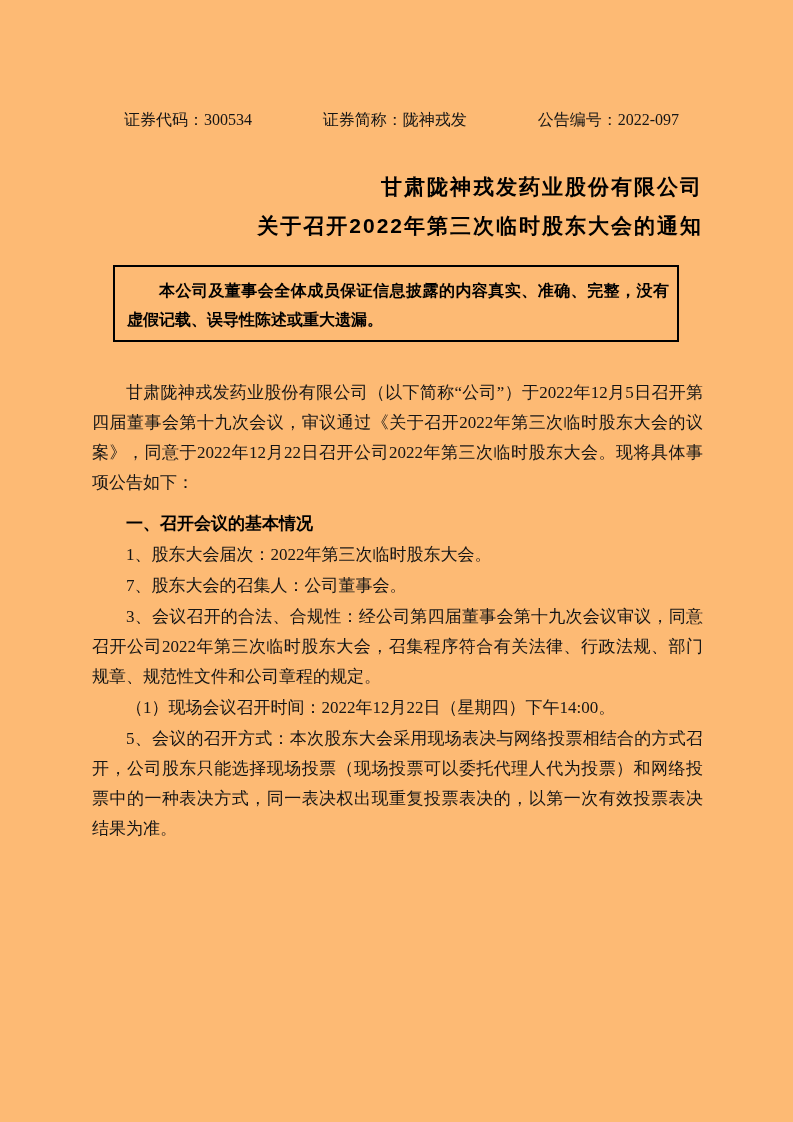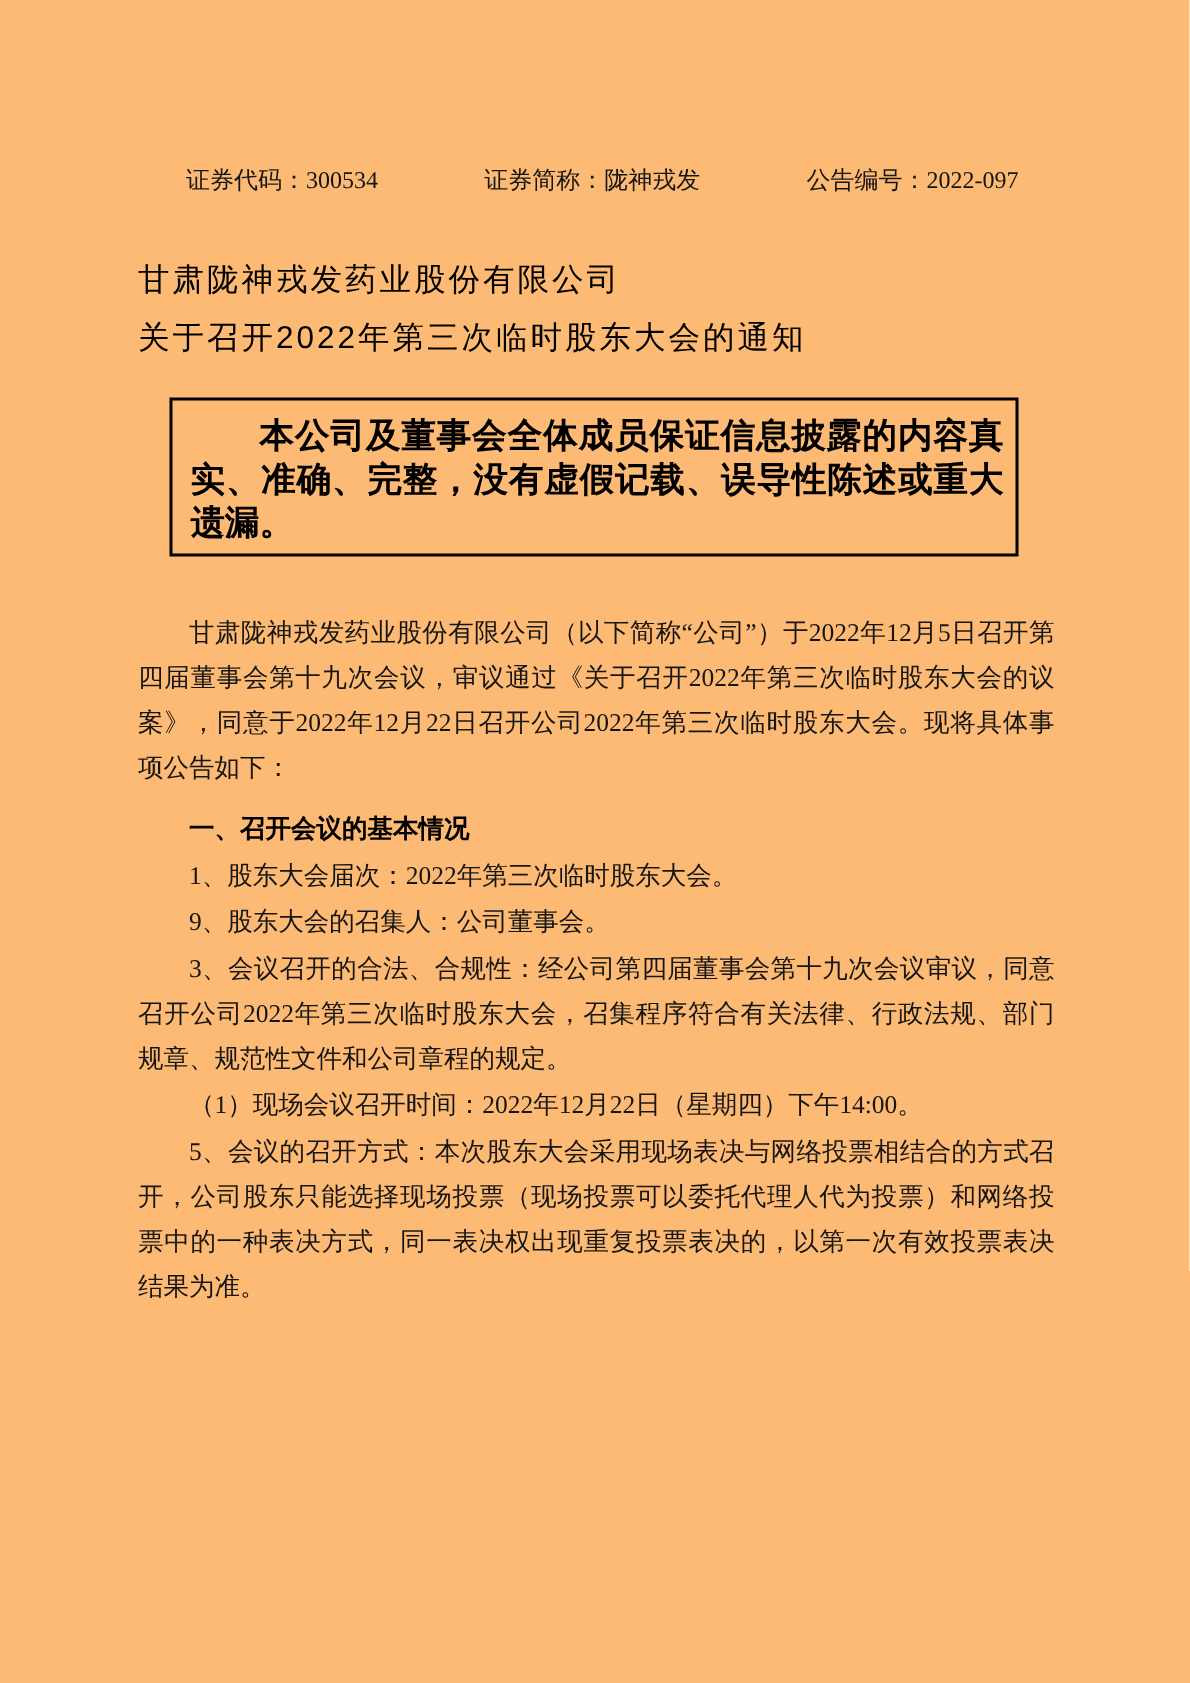--- a/index.html
+++ b/index.html
@@ -21,35 +21,35 @@
   .header-row {
     display: flex;
     justify-content: space-between;
     padding: 0 24px 0 32px;
     font-size: 16px;
     white-space: nowrap;
   }
   .header-item { display: inline-block; }
   .doc-title {
     margin: 0;
-    text-align: left;
-    font-weight: normal;
+    text-align: right;
+    font-weight: bold;
     font-size: 21px;
     letter-spacing: 2px;
     color: #000;
     font-family: "Liberation Sans", "DejaVu Sans", sans-serif;
     line-height: 26px;
   }
   .doc-title.line1 { margin-top: 43px; }
   .doc-title.line2 { margin-top: 13px; }
   .disclaimer-box {
     margin: 26px 24px 0 21px;
     border: 2px solid #000;
     padding: 9px 8px 6px 12px;
-    font-size: 23px;
+    font-size: 16px;
     font-weight: bold;
     line-height: 29px;
     text-indent: 2em;
     text-align: justify;
     color: #000;
   }
   .body-text {
     margin-top: 36px;
     font-size: 17px;
     line-height: 30px;
@@ -84,19 +84,19 @@
   <div class="disclaimer-box">
     <span>本公司及董事会全体成员保证信息披露的内容真实、准确、完整，没有虚假记载、误导性陈述或重大遗漏。</span>
   </div>
 
   <div class="body-text">
     <p class="para intro">甘肃陇神戎发药业股份有限公司（以下简称“公司”）于2022年12月5日召开第四届董事会第十九次会议，审议通过《关于召开2022年第三次临时股东大会的议案》，同意于2022年12月22日召开公司2022年第三次临时股东大会。现将具体事项公告如下：</p>
 
     <p class="para section-heading">一、召开会议的基本情况</p>
 
     <p class="para">1、股东大会届次：2022年第三次临时股东大会。</p>
-    <p class="para">9、股东大会的召集人：公司董事会。</p>
+    <p class="para">7、股东大会的召集人：公司董事会。</p>
     <p class="para">3、会议召开的合法、合规性：经公司第四届董事会第十九次会议审议，同意召开公司2022年第三次临时股东大会，召集程序符合有关法律、行政法规、部门规章、规范性文件和公司章程的规定。</p>
     <p class="para">（1）现场会议召开时间：2022年12月22日（星期四）下午14:00。</p>
     <p class="para">5、会议的召开方式：本次股东大会采用现场表决与网络投票相结合的方式召开，公司股东只能选择现场投票（现场投票可以委托代理人代为投票）和网络投票中的一种表决方式，同一表决权出现重复投票表决的，以第一次有效投票表决结果为准。</p>
   </div>
 
 </div>
 
 </body></html>

